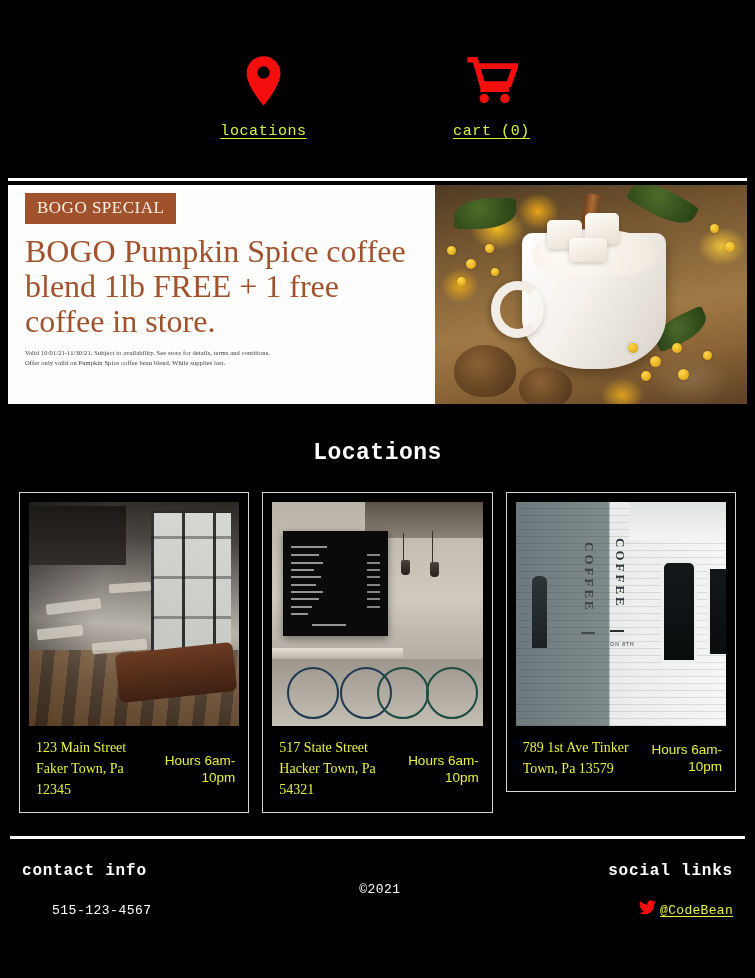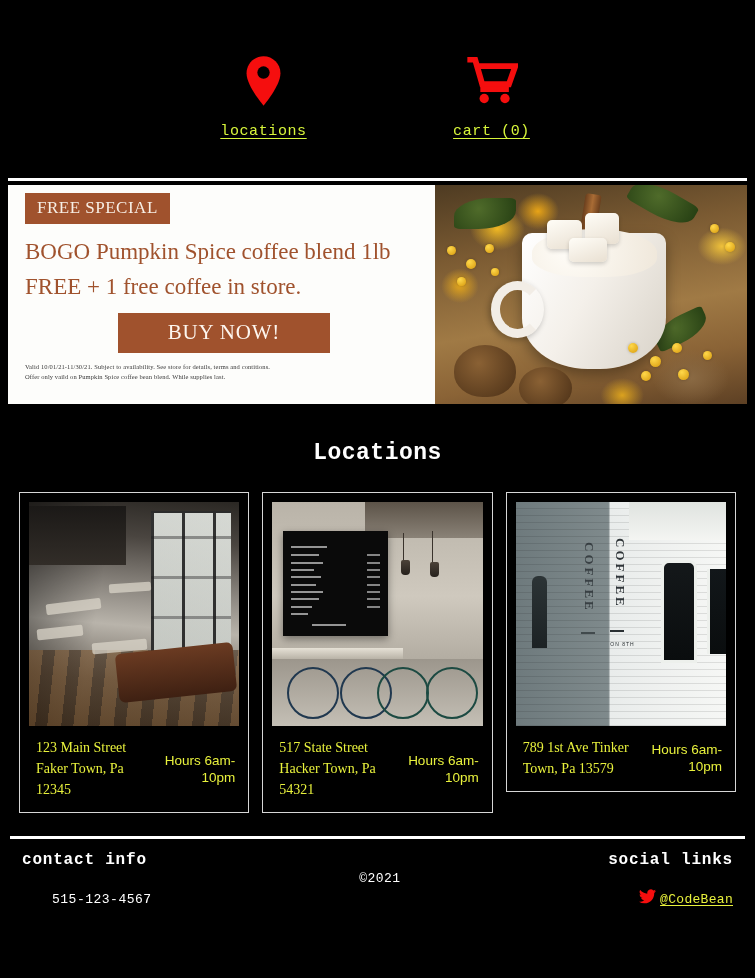--- a/index.html
+++ b/index.html
@@ -72,21 +72,21 @@
     color: #f7efe6;
     font-family: "Liberation Serif", "DejaVu Serif", serif;
     font-size: 17px;
     letter-spacing: 0.5px;
     padding: 5px 12px 6px 12px;
   }
   .banner-headline {
     margin-top: 10px;
     color: #a0522d;
     font-family: "Liberation Serif", "DejaVu Serif", serif;
-    font-size: 23px;
+    font-size: 32px;
     line-height: 35px;
     font-weight: 400;
     max-width: 400px;
   }
   .buy-btn {
     display: block;
     margin: 9px auto 0 auto;
     width: 212px;
     background: #a0522d;
     color: #fdf6ef;
@@ -363,21 +363,21 @@
 
   
   .footer-rule {
     height: 3px;
     background: #ffffff;
     margin: 23px 10px 0 10px;
   }
   .footer {
     display: flex;
     justify-content: space-between;
-    padding: 12px 22px 0 22px;
+    padding: 23px 22px 0 22px;
   }
   .f-col { display: flex; flex-direction: column; }
   .f-col.center { align-items: center; padding-top: 20px; }
   .f-col.right { align-items: flex-end; }
   .f-head {
     color: #ffffff;
     font-size: 16px;
     font-weight: bold;
     letter-spacing: 0.8px;
   }
@@ -437,23 +437,22 @@
     <span class="nav-label">cart (0)</span>
   </a>
 
 </nav>
 
 <div class="top-rule"></div>
 
 <section class="banner">
 
   <div class="banner-left">
-    <div class="badge">FREE SPECIAL</div>
+    <div class="badge">BOGO SPECIAL</div>
     <h1 class="banner-headline">BOGO Pumpkin Spice coffee blend 1lb FREE + 1 free coffee in store.</h1>
-    <button class="buy-btn">BUY NOW!</button>
     <div class="fineprint">
       <div>Valid 10/01/21-11/30/21. Subject to availability. See store for details, terms and contitions.</div>
       <div>Offer only vaild on Pumpkin Spice coffee bean blend. While supplies last.</div>
     </div>
   </div>
 
   <div class="banner-right">
     <div class="photo-latte">
       <div class="leaf" style="left:6%;top:6%;width:20%;height:14%;"></div>
       <div class="leaf" style="left:62%;top:2%;width:22%;height:13%;transform:rotate(30deg);"></div>

